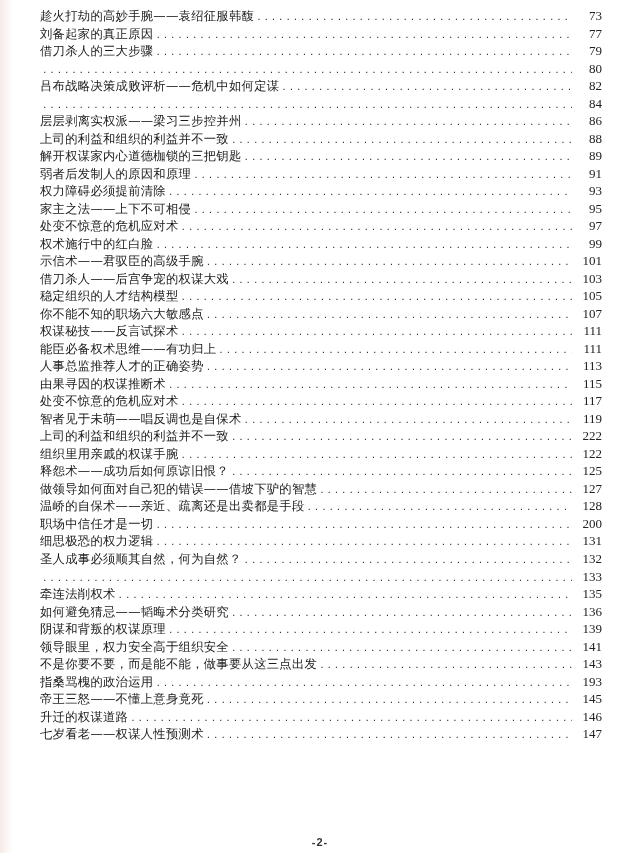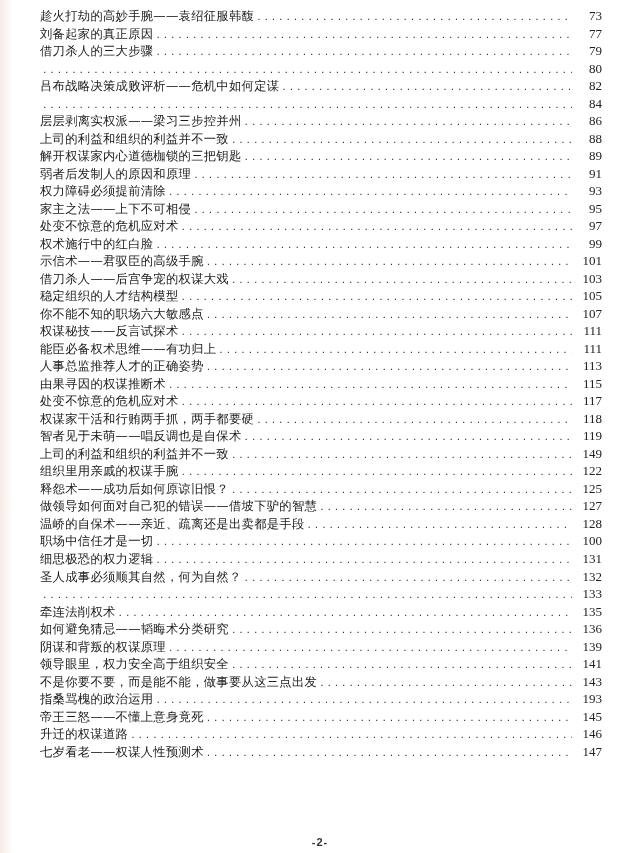--- a/index.html
+++ b/index.html
@@ -154,33 +154,28 @@
       <span class="title">由果寻因的权谋推断术</span>
       <span class="leader"></span>
       <span class="page">115</span>
     </div>
     <div class="row">
       <span class="title">处变不惊意的危机应对术</span>
       <span class="leader"></span>
       <span class="page">117</span>
     </div>
     <div class="row">
-      <span class="title">权谋家干活和行贿两手抓，两手都要硬</span>
-      <span class="leader"></span>
-      <span class="page">118</span>
-    </div>
-    <div class="row">
       <span class="title">智者见于未萌——唱反调也是自保术</span>
       <span class="leader"></span>
       <span class="page">119</span>
     </div>
     <div class="row">
       <span class="title">上司的利益和组织的利益并不一致</span>
       <span class="leader"></span>
-      <span class="page">149</span>
+      <span class="page">222</span>
     </div>
     <div class="row">
       <span class="title">组织里用亲戚的权谋手腕</span>
       <span class="leader"></span>
       <span class="page">122</span>
     </div>
     <div class="row">
       <span class="title">释怨术——成功后如何原谅旧恨？</span>
       <span class="leader"></span>
       <span class="page">125</span>
@@ -191,21 +186,21 @@
       <span class="page">127</span>
     </div>
     <div class="row">
       <span class="title">温峤的自保术——亲近、疏离还是出卖都是手段</span>
       <span class="leader"></span>
       <span class="page">128</span>
     </div>
     <div class="row">
       <span class="title">职场中信任才是一切</span>
       <span class="leader"></span>
-      <span class="page">100</span>
+      <span class="page">200</span>
     </div>
     <div class="row">
       <span class="title">细思极恐的权力逻辑</span>
       <span class="leader"></span>
       <span class="page">131</span>
     </div>
     <div class="row">
       <span class="title">圣人成事必须顺其自然，何为自然？</span>
       <span class="leader"></span>
       <span class="page">132</span>

